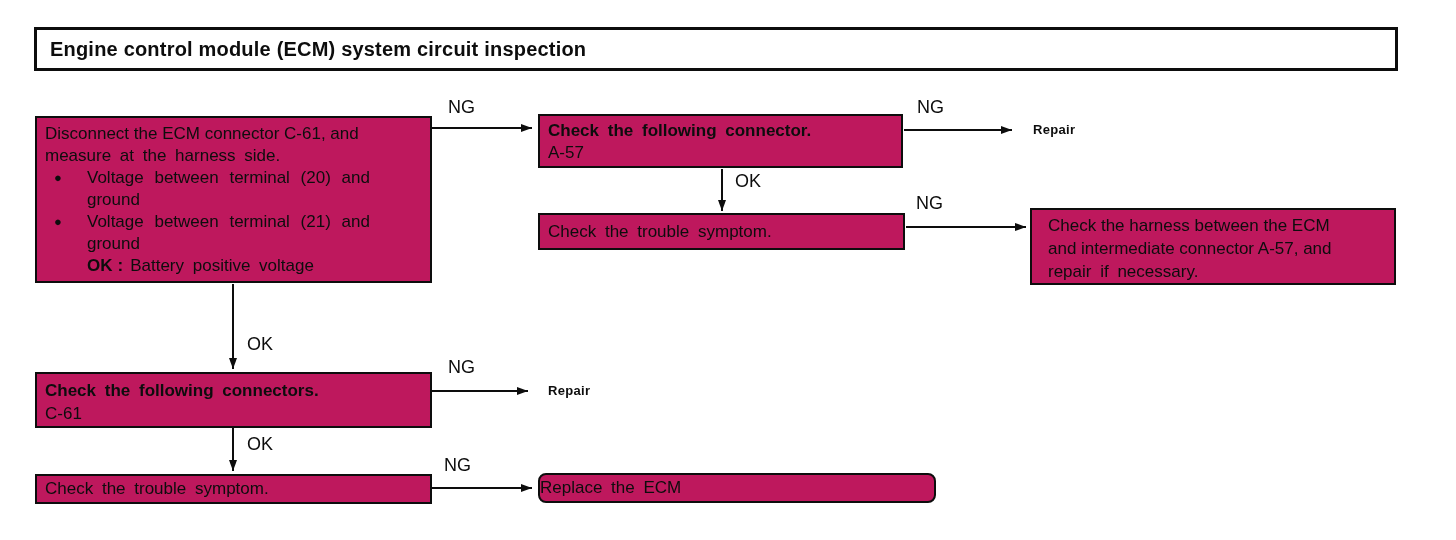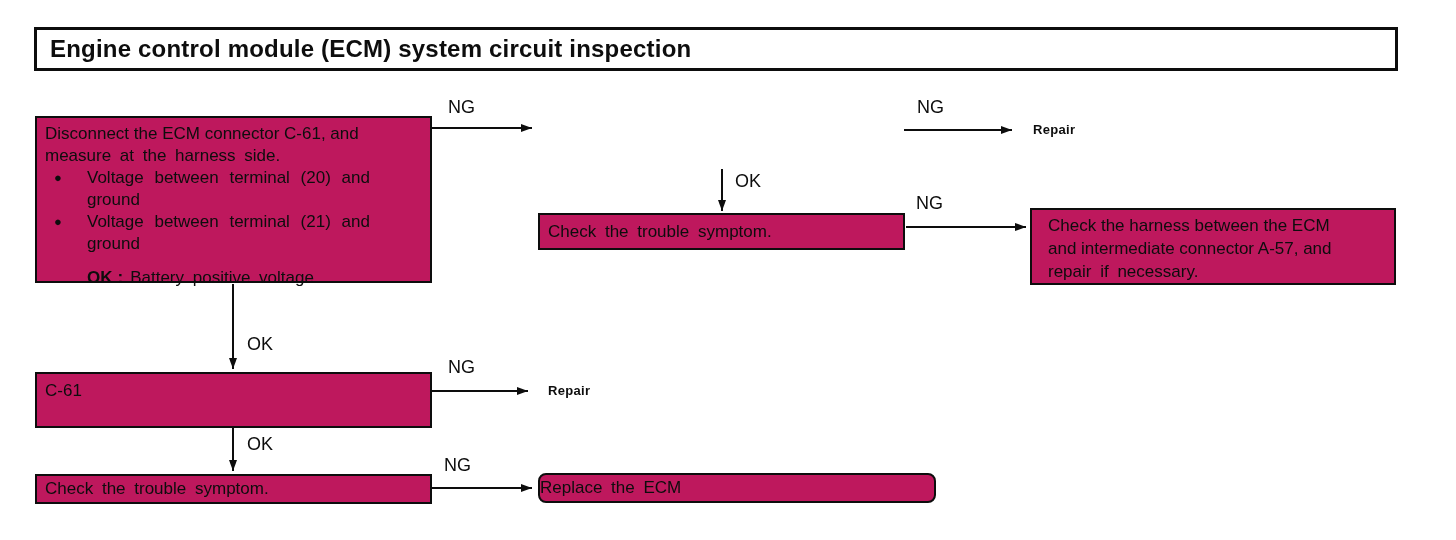--- a/index.html
+++ b/index.html
@@ -5,34 +5,34 @@
   html,body{margin:0;padding:0;background:#ffffff;}
   .canvas{
     position:relative;width:1456px;height:540px;background:#ffffff;
     font-family:"Liberation Sans", sans-serif;color:#0d0d0d;overflow:hidden;
   }
   .title-box{
     position:absolute;left:34px;top:27px;width:1364px;height:44px;
     border:3px solid #0d0d0d;box-sizing:border-box;background:#fff;
   }
   .title-box .t{
-    font-size:24px;font-weight:bold;line-height:38px;padding-left:13px;
+    font-size:20px;font-weight:bold;line-height:38px;padding-left:13px;
     letter-spacing:0.2px;white-space:nowrap;
   }
   .node{
     position:absolute;border:2px solid #0d0d0d;box-sizing:border-box;
     background:#be185d;font-size:17px;line-height:22px;
   }
   .pad{padding:5px 8px;}
   .bold{font-weight:bold;}
   .ws{word-spacing:4px;}
   .ws2{word-spacing:6px;}
   .bullet{display:flex;}
   .bullet .marker{width:42px;flex:0 0 42px;padding-left:9px;box-sizing:border-box;font-size:13px;}
-  .okline{margin-left:42px;margin-top:12px;}
+  .okline{margin-left:42px;}
   .okline .okc{margin:0 7px 0 5px;}
   .lbl{position:absolute;font-size:18px;line-height:20px;}
   .term{position:absolute;font-size:13px;font-weight:bold;line-height:22px;letter-spacing:0.3px;}
   .wires{position:absolute;left:0;top:0;width:1456px;height:540px;pointer-events:none;}
 </style>
 </head>
 <body>
 
 <div class="canvas">
 
@@ -73,32 +73,37 @@
       <span class="btext">
         <span style="display:block" class="ws2">Voltage between terminal (21) and</span>
         <span style="display:block">ground</span>
       </span>
     </div>
     <div class="okline ws">
       <span class="bold">OK</span><span class="okc bold">:</span><span>Battery positive voltage</span>
     </div>
   </div>
 
+  <div class="node pad" style="left:538px;top:114px;width:365px;height:54px;padding-top:4px;">
+    <div class="bold ws">Check the following connector.</div>
+    <div>A-57</div>
+  </div>
 
   <div class="node" style="left:538px;top:213px;width:367px;height:37px;line-height:33px;padding-left:8px;">
     <span class="ws">Check the trouble symptom.</span>
   </div>
 
   <div class="node" style="left:1030px;top:208px;width:366px;height:77px;padding:4px 16px;line-height:23px;">
     <div>Check the harness between the ECM</div>
     <div>and intermediate connector A-57, and</div>
     <div class="ws">repair if necessary.</div>
   </div>
 
   <div class="node" style="left:35px;top:372px;width:397px;height:56px;padding:5px 8px;line-height:23px;">
+    <div class="bold ws">Check the following connectors.</div>
     <div>C-61</div>
   </div>
 
   <div class="node" style="left:35px;top:474px;width:397px;height:30px;line-height:26px;padding-left:8px;">
     <span class="ws">Check the trouble symptom.</span>
   </div>
 
   <div class="node" style="left:538px;top:473px;width:398px;height:30px;line-height:26px;padding-left:0;border-radius:8px;">
     <span class="ws">Replace the ECM</span>
   </div>

